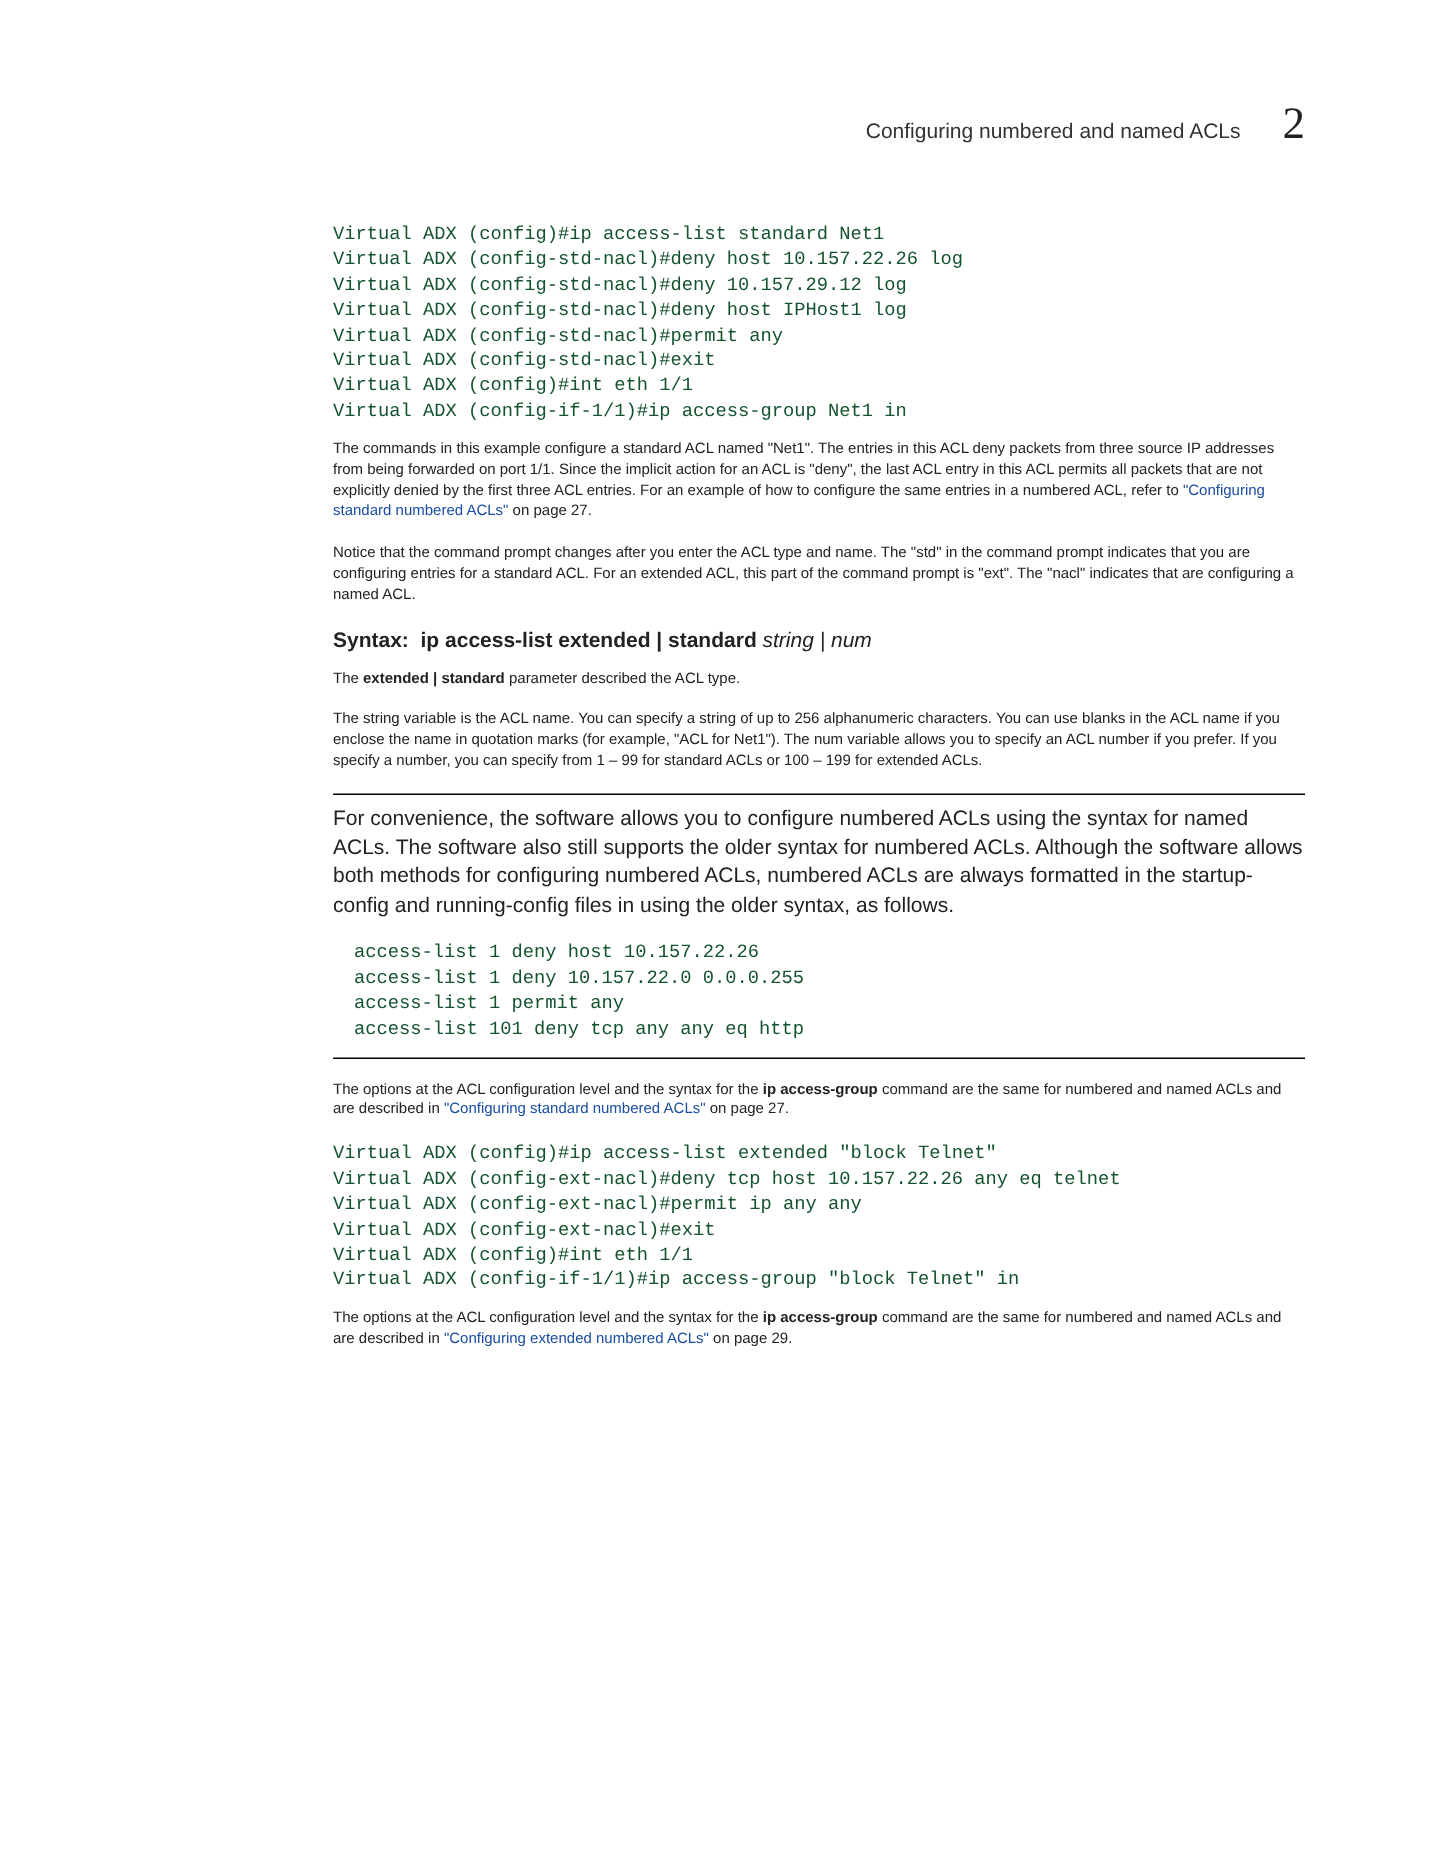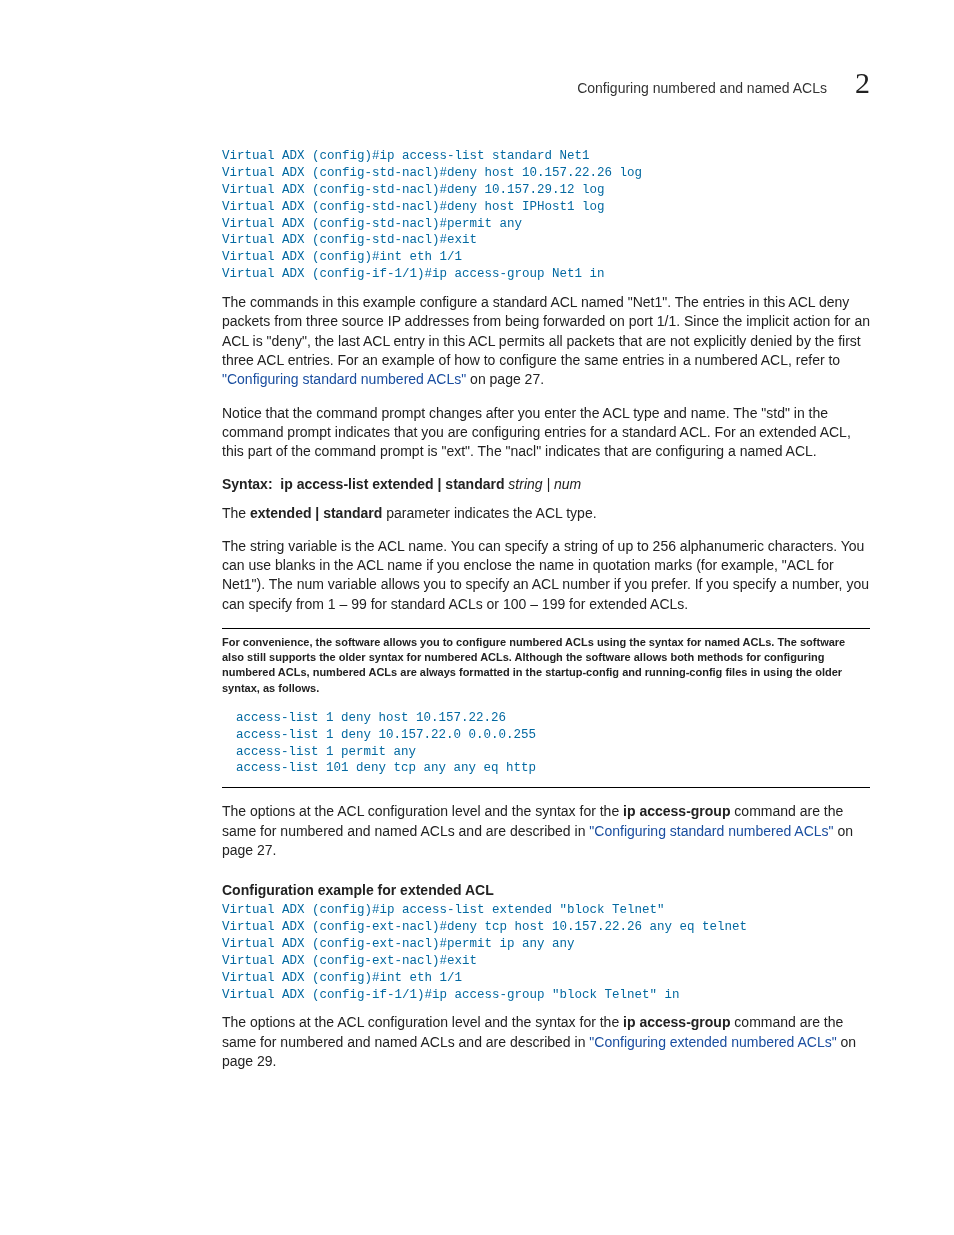--- a/index.html
+++ b/index.html
@@ -30,30 +30,30 @@
   }
   .header-num {
     font-family: Georgia, "Times New Roman", serif;
     font-size: 30px;
     font-weight: normal;
     color: #222;
   }
   pre.code {
     font-family: "Courier New", Courier, monospace;
     font-size: 12.5px;
-    color: #0369a1;
+    color: #14532d;
     margin: 0 0 10px 0;
     line-height: 1.35;
     white-space: pre;
     margin-left: 92px;
   }
   p.body {
     margin: 0 0 14px 92px;
     line-height: 1.38;
-    font-size: 14px;
+    font-size: 10px;
     color: #222;
   }
   .syntax {
     margin: 0 0 12px 92px;
     font-size: 14px;
   }
   .syntax .kw { font-weight: bold; }
   .syntax .it { font-style: italic; }
   .bold { font-weight: bold; }
   .italic { }
@@ -66,23 +66,22 @@
     border-top: 1px solid #000;
     border-bottom: 1px solid #000;
     padding: 6px 0 10px 0;
   }
   .note-head {
     font-weight: bold;
     font-size: 14px;
     margin-bottom: 2px;
   }
   .note-body {
-    font-size: 11px;
+    font-size: 14px;
     line-height: 1.38;
-    font-weight: bold;
   }
   pre.code.inside-note {
     margin-left: 14px;
     margin-top: 14px;
     margin-bottom: 0;
   }
   .subhead {
     margin: 22px 0 4px 92px;
     font-weight: bold;
     font-size: 14px;
@@ -113,40 +112,39 @@
 
   <p class="body">Notice that the command prompt changes after you enter the ACL type and name. The "std" in the command prompt indicates that you are configuring entries for a standard ACL. For an extended ACL, this part of the command prompt is "ext". The "nacl" indicates that are configuring a named ACL.</p>
 
   <p class="syntax">
     <span class="kw">Syntax:</span>&nbsp;
     <span class="kw">ip access-list extended | standard</span>
     <span class="it">string | num</span>
   </p>
 
   <p class="body">
-    <span>The </span><span class="bold">extended | standard</span><span> parameter indicates the ACL type.</span>
+    <span>The </span><span class="bold">extended | standard</span><span> parameter described the ACL type.</span>
   </p>
 
   <p class="body">
     <span>The </span><span class="italic">string</span><span> variable is the ACL name. You can specify a string of up to 256 alphanumeric characters. You can use blanks in the ACL name if you enclose the name in quotation marks (for example, "ACL for Net1"). The </span><span class="italic">num</span><span> variable allows you to specify an ACL number if you prefer. If you specify a number, you can specify from 1 – 99 for standard ACLs or 100 – 199 for extended ACLs.</span>
   </p>
 
   <div class="note-block">
     <div class="note-body">For convenience, the software allows you to configure numbered ACLs using the syntax for named ACLs. The software also still supports the older syntax for numbered ACLs. Although the software allows both methods for configuring numbered ACLs, numbered ACLs are always formatted in the startup-config and running-config files in using the older syntax, as follows.</div>
     <pre class="code inside-note">access-list 1 deny host 10.157.22.26
 access-list 1 deny 10.157.22.0 0.0.0.255
 access-list 1 permit any
 access-list 101 deny tcp any any eq http</pre>
   </div>
 
   <p class="body">
     <span>The options at the ACL configuration level and the syntax for the </span><span class="bold">ip access-group</span><span> command are the same for numbered and named ACLs and are described in </span><a class="link" href="#">"Configuring standard numbered ACLs"</a><span> on page 27.</span>
   </p>
 
-  <div class="subhead">Configuration example for extended ACL</div>
 
 
   <pre class="code">Virtual ADX (config)#ip access-list extended "block Telnet"
 Virtual ADX (config-ext-nacl)#deny tcp host 10.157.22.26 any eq telnet
 Virtual ADX (config-ext-nacl)#permit ip any any
 Virtual ADX (config-ext-nacl)#exit
 Virtual ADX (config)#int eth 1/1
 Virtual ADX (config-if-1/1)#ip access-group "block Telnet" in</pre>
 
   <p class="body">

